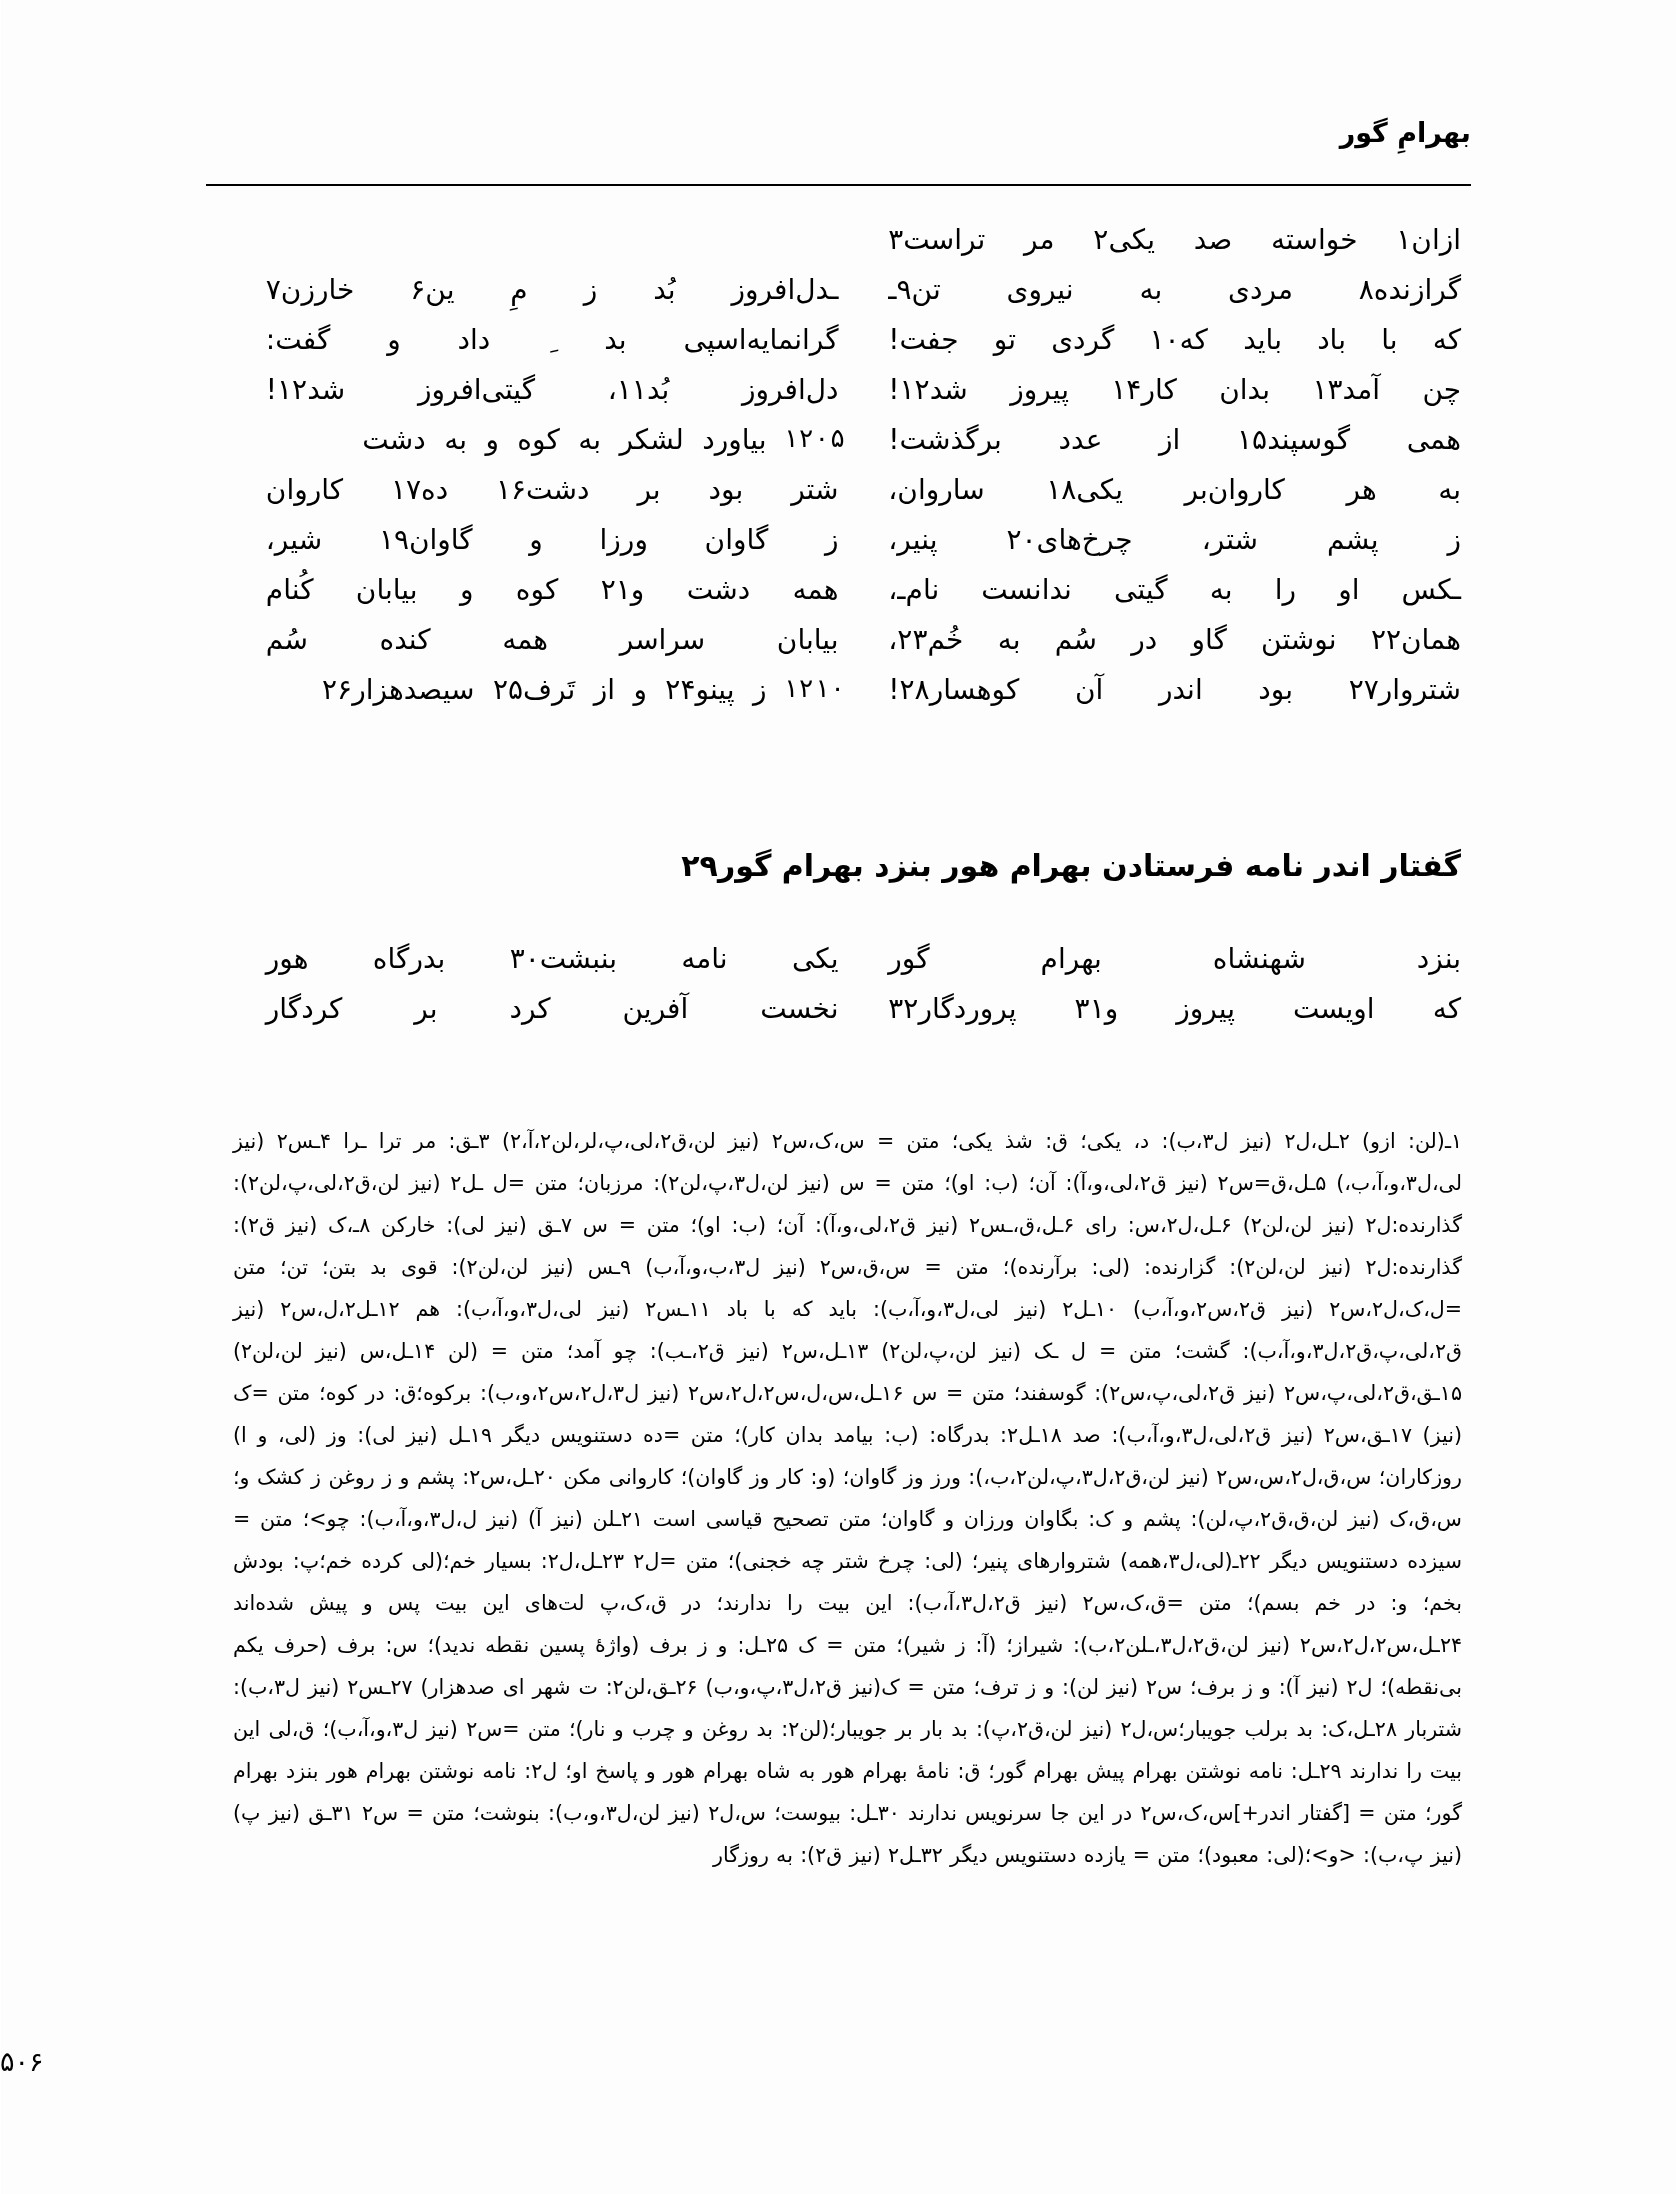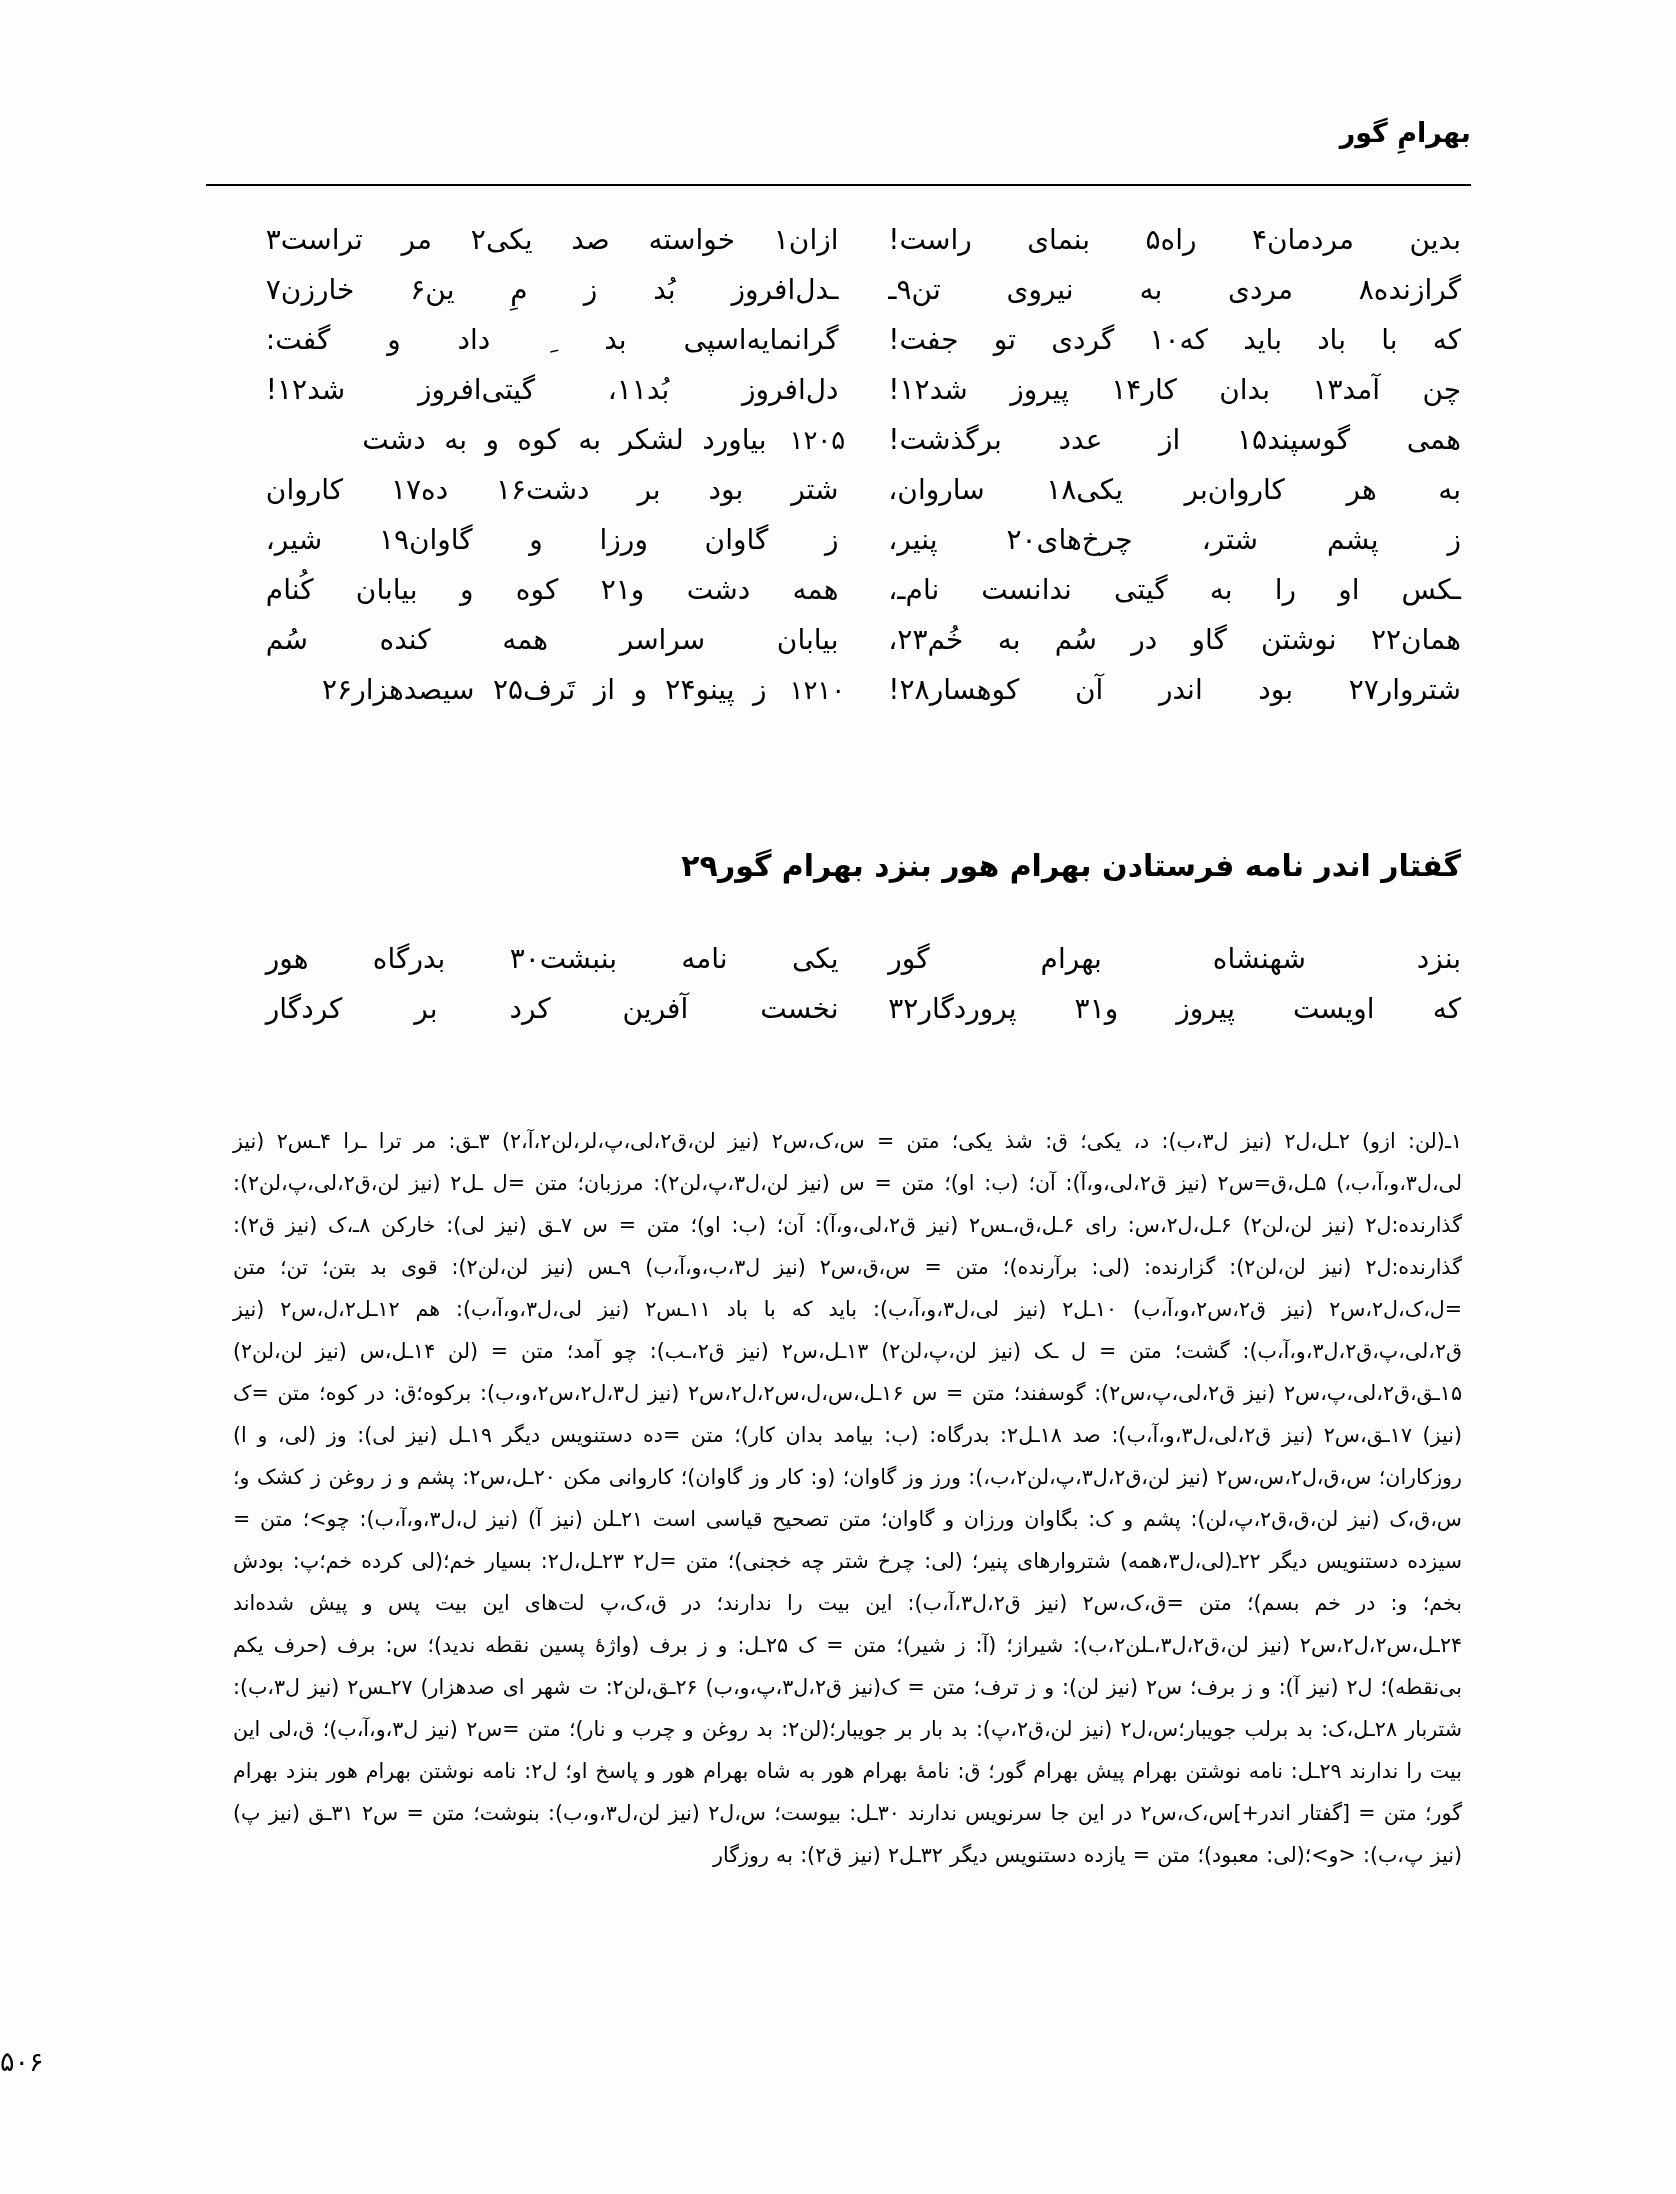--- a/index.html
+++ b/index.html
@@ -90,20 +90,21 @@
     margin-right: 0;
   }
 
   .linenum {
     position: absolute;
     right: -6.8px;
     top: 0;
     font-size: 26px;
     line-height: 50px;
     direction: rtl;
+    font-family: Liberation Mono, monospace;
   }
   .bayt.numbered .hemistich.right .words { margin-right: 72px; display:inline-block;text-align:right; }
 
   
   .section-heading {
     position: absolute;
     top: 848px;
     right: 216px;
     left: 216px;
     text-align: right;
@@ -153,23 +154,20 @@
 <div class="page">
 
   <div class="header-zone">
     <div class="header-title">بهرامِ گور</div>
     <div class="header-rule"></div>
   </div>
 
   <div class="verse-block">
 
     <div class="bayt">
-      <div class="hemistich left justify">
-          <span class="words">بدین مردمان۴ راه۵ بنمای راست!</span>
-        </div>
       <div class="hemistich right justify">
           <span class="words">ازان۱ خواسته صد یکی۲ مر تراست۳</span>
         </div>
     </div>
 
     <div class="bayt">
       <div class="hemistich left justify">
           <span class="words">گرازنده۸ مردی به نیروی تن۹ـ</span>
         </div>
       <div class="hemistich right justify">

